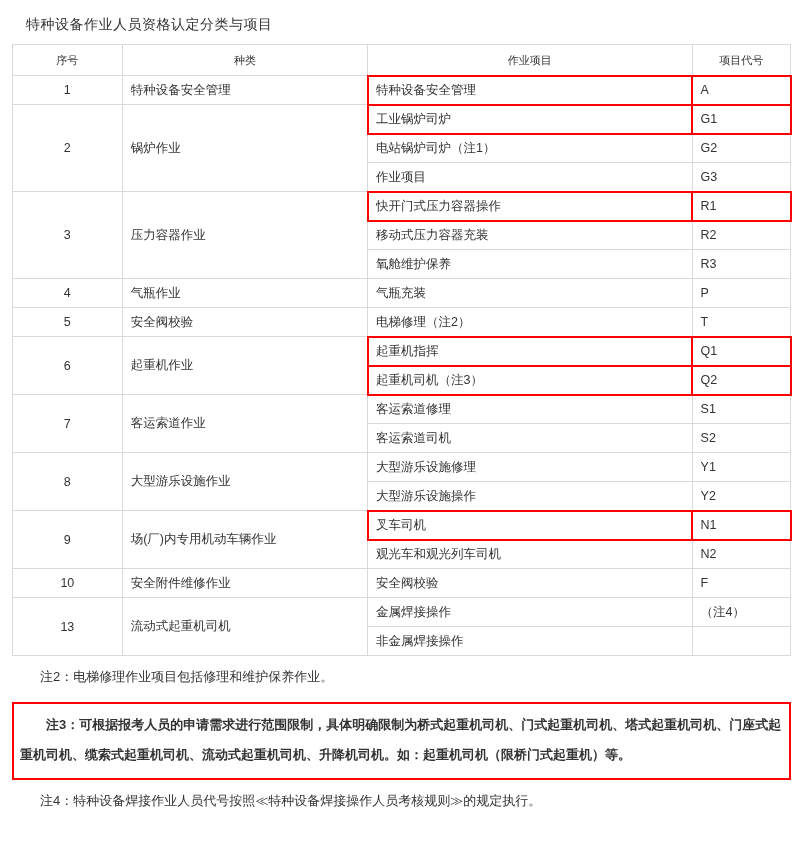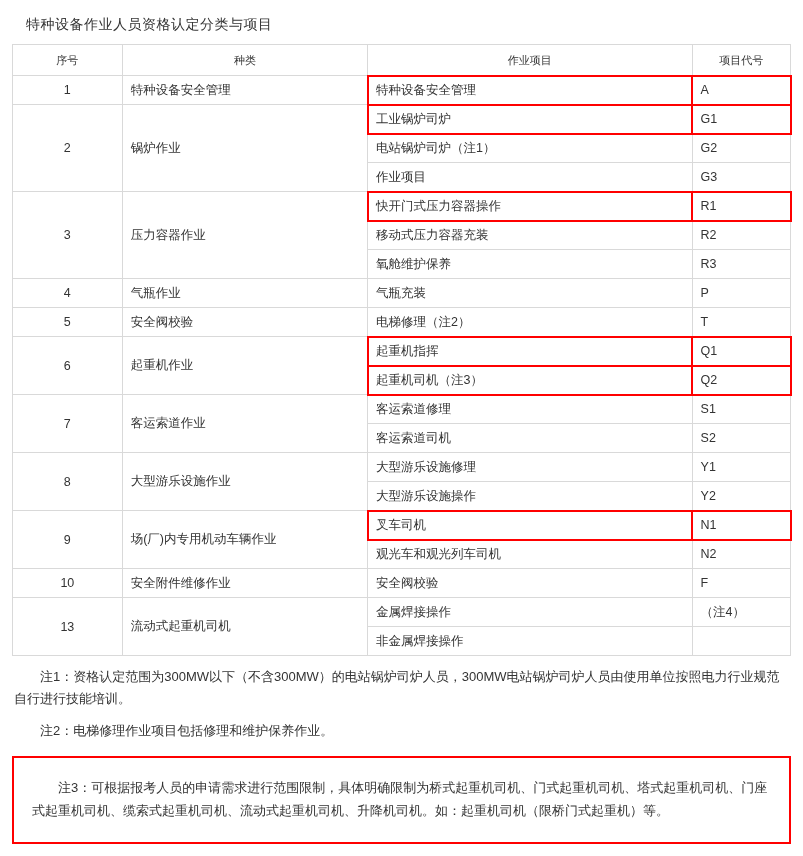--- a/index.html
+++ b/index.html
@@ -70,21 +70,21 @@
     color: #333;
     margin: 10px 0 0 0;
     text-indent: 26px;
     padding: 0 2px;
   }
   .note.boxed {
     border: 2px solid #ff0000;
     padding: 6px 6px 8px 6px;
     margin-top: 14px;
   }
-  .note.boxed p { margin: 12px; text-indent: 26px; line-height: 23px; }
+  .note.boxed p { margin: 0; text-indent: 26px; line-height: 30px; font-weight: bold; }
   .note p { margin: 0; }
 </style>
 </head>
 <body>
 
 <div class="page">
 
   <div class="doc-title">特种设备作业人员资格认定分类与项目</div>
 
   <table class="main">
@@ -197,23 +197,23 @@
         </tr>
         <tr>
           <td class="col-item">非金属焊接操作</td>
           <td class="col-code"></td>
         </tr>
       </tbody>
   </table>
 
   <div class="notes" id="notes-container">
       <div class="note">
-        <p>注1：资格认定范围为300MW以下（不含300MW）的电站锅炉司炉人员，300MW电站锅炉司炉人员由使用单位按照电力行业规范自行进行技能培训。</p>
-      </div>
-      <div class="note">
         <p>注2：电梯修理作业项目包括修理和维护保养作业。</p>
       </div>
       <div class="note boxed">
         <p>注3：可根据报考人员的申请需求进行范围限制，具体明确限制为桥式起重机司机、门式起重机司机、塔式起重机司机、门座式起重机司机、缆索式起重机司机、流动式起重机司机、升降机司机。如：起重机司机（限桥门式起重机）等。</p>
       </div>
+      <div class="note">
+        <p>注4：特种设备焊接作业人员代号按照≪特种设备焊接操作人员考核规则≫的规定执行。</p>
+      </div>
     </div>
 
 </div>
 
 </body></html>

